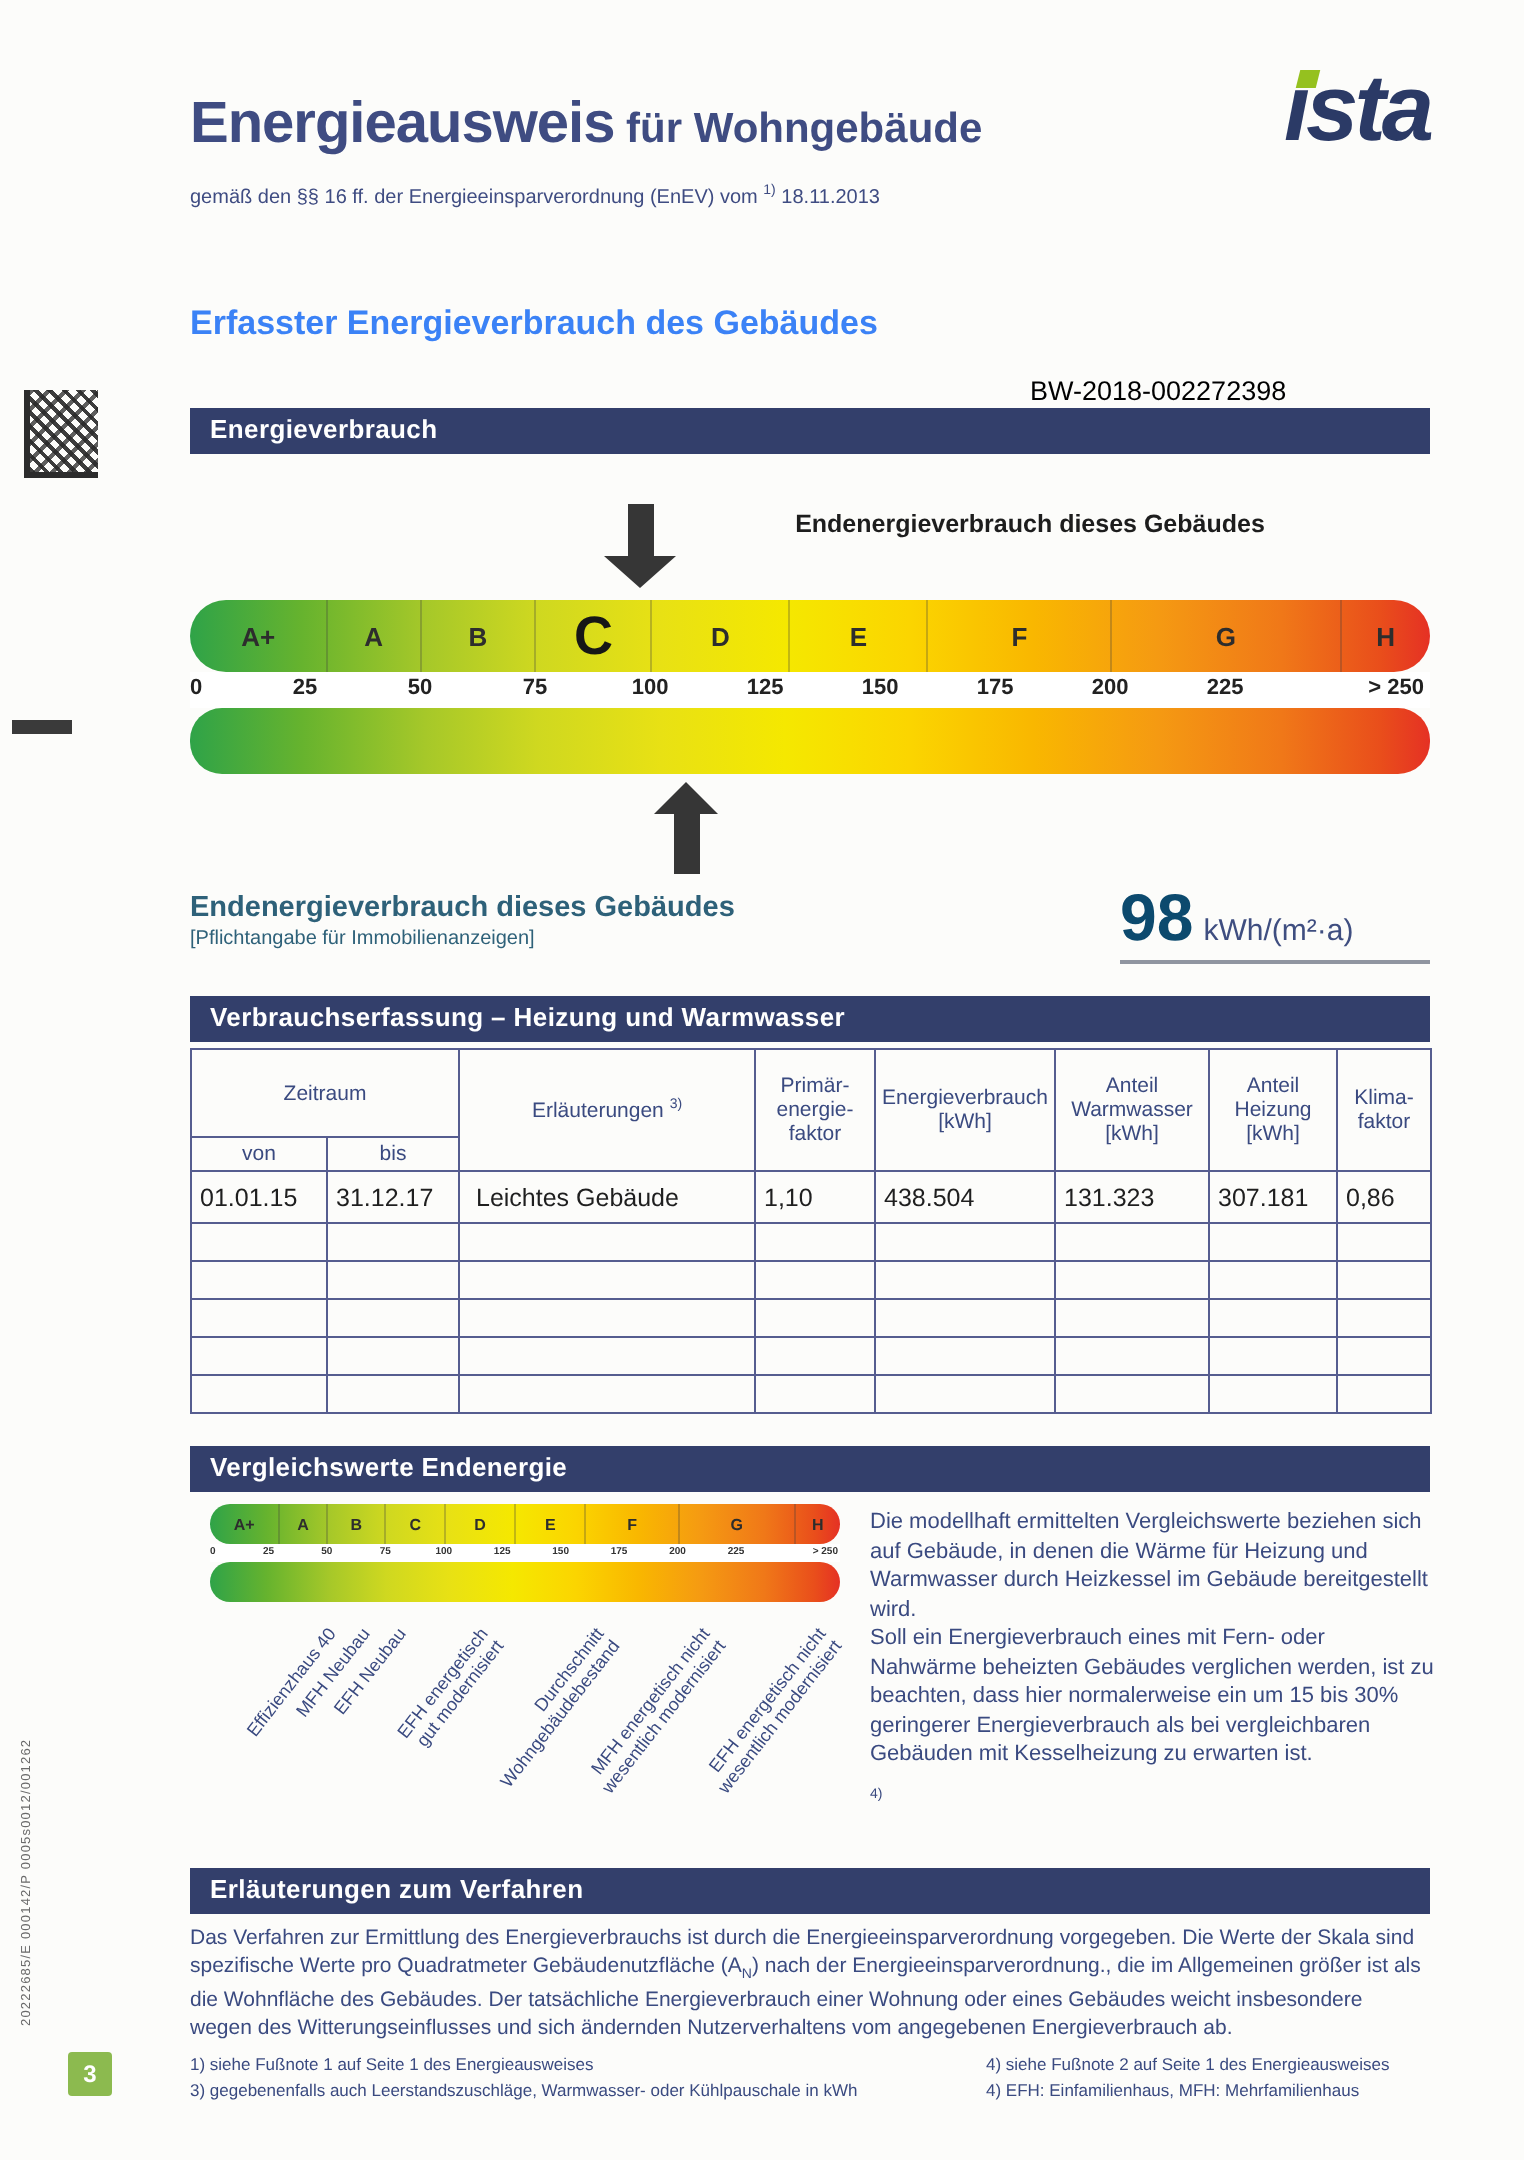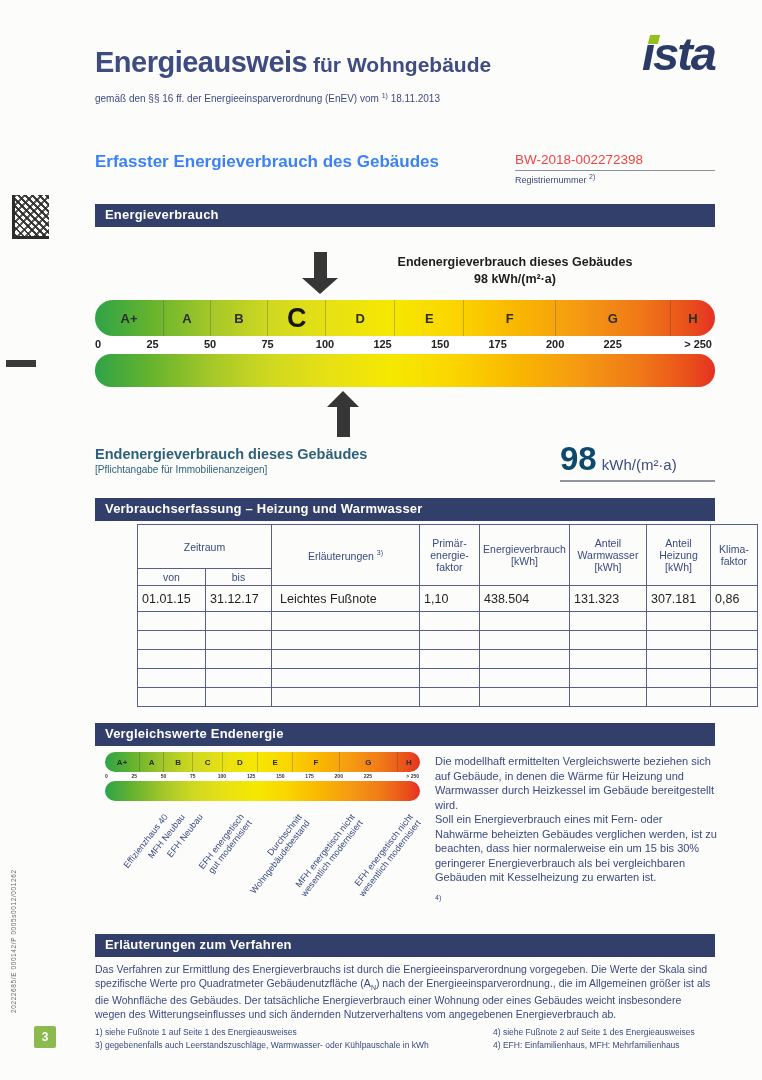--- a/index.html
+++ b/index.html
@@ -15,21 +15,21 @@
   sup.fn { font-size:7px; vertical-align:super; }
   .logo { position:absolute; right:47px; top:26px; font-style:italic; font-weight:bold;
           font-size:47px; color:#2b3a66; letter-spacing:-2px; }
   .logo .idot { position:absolute; left:7px; top:9px; width:10px; height:9px;
                 background:#95c11f; transform:skewX(-14deg); }
 
   
   .sect { top:152px; display:flex; justify-content:space-between; align-items:flex-start; }
   .sect-title { font-size:17px; font-weight:bold; color:#3b82f6; }
   .reg { width:200px; }
-  .reg-num { font-size:13.5px; color:#ef4444; border-bottom:1.5px solid #8d9097; padding-bottom:3px; }
+  .reg-num { font-size:13.5px; color:#000000; border-bottom:1.5px solid #8d9097; padding-bottom:3px;margin-top:36px; }
   .reg-lbl { font-size:9px; color:#3a4a80; margin-top:2px; }
 
   
   .banner { position:absolute; left:95px; width:620px; height:23px; background:#333f6b;
             color:#fff; font-size:13px; font-weight:bold; padding:3px 10px; letter-spacing:0.2px; }
 
   
   .scalebox { top:250px; height:192px; }
   .arrow-down, .arrow-up { position:absolute; }
   .arrow-down .shaft { width:13px; height:26px; background:#363636; margin:0 auto; }
@@ -62,21 +62,21 @@
   .ee-sub { font-size:10px; color:#2e6179; margin-top:2px; }
   .ee-val { position:absolute; right:0; top:-4px; width:155px; border-bottom:2px solid #9095a0;
             padding-bottom:5px; display:flex; align-items:baseline; gap:5px; }
   .ee-val .num { font-size:33px; font-weight:bold; color:#0c4a6e; line-height:1; }
   .ee-val .unit { font-size:15px; color:#3f4e80; }
 
   
   .vtable { top:524px; }
   table { border-collapse:collapse; width:620px; table-layout:fixed; }
   th, td { border:1px solid #565d8f; }
-  table { border:1.5px solid #454e86;margin-left:42px; }
+  table { border:1.5px solid #454e86; }
   th { font-size:10.5px; font-weight:normal; color:#3a4a80; text-align:center;
        vertical-align:middle; padding:2px; }
   .pre { white-space:pre-line; }
   .h1 { height:44px; }
   .h2 { height:17px; }
   td { font-size:12.5px; color:#1f1f1f; height:26px; padding:2px 4px; }
   td.left { text-align:left; padding-left:8px; }
   tr.empty td { height:19px; }
 
   
@@ -153,21 +153,20 @@
 
   <div class="banner" style="top:204px;">Energieverbrauch</div>
 
   <div class="main abs scalebox">
     <div class="arrow-down" style="left:207px; top:2px;">
       <div class="shaft"></div>
       <div class="head"></div>
     </div>
     <div class="scale-label" style="top:4px;">
       <div>Endenergieverbrauch dieses Gebäudes</div>
-      <div>98 kWh/(m²·a)</div>
     </div>
 
     <div class="bar-top grad" id="bigLetters">
         <div class="seg" style="flex-grow: 30; flex-basis: 0px;">
           <span>A+</span>
         </div>
         <div class="seg" style="flex-grow: 20; flex-basis: 0px;">
           <span>A</span>
         </div>
         <div class="seg" style="flex-grow: 25; flex-basis: 0px;">
@@ -253,21 +252,21 @@
           <th rowspan="2" class="pre">Klima-
 faktor</th>
         </tr>
         <tr class="h2">
           <th>von</th>
           <th>bis</th>
         </tr>
         <tr>
           <td>01.01.15</td>
           <td>31.12.17</td>
-          <td class="left">Leichtes Fußnote</td>
+          <td class="left">Leichtes Gebäude</td>
           <td>1,10</td>
           <td>438.504</td>
           <td>131.323</td>
           <td>307.181</td>
           <td>0,86</td>
         </tr>
       <tr class="empty">
             <td></td>
             <td></td>
             <td></td>

